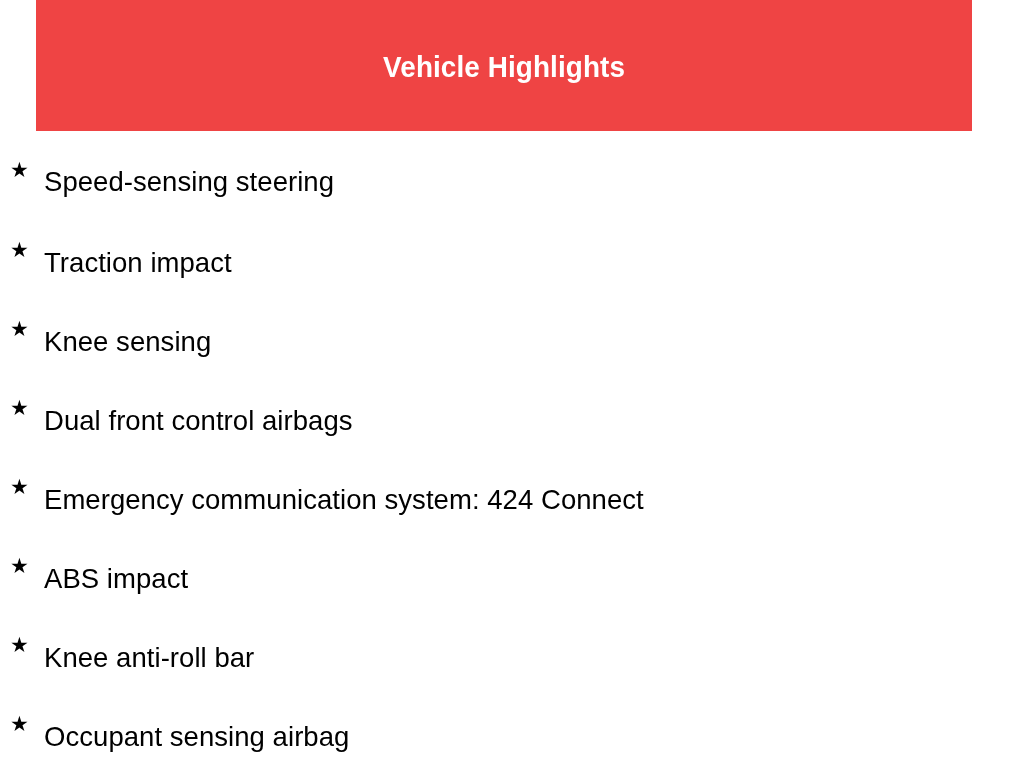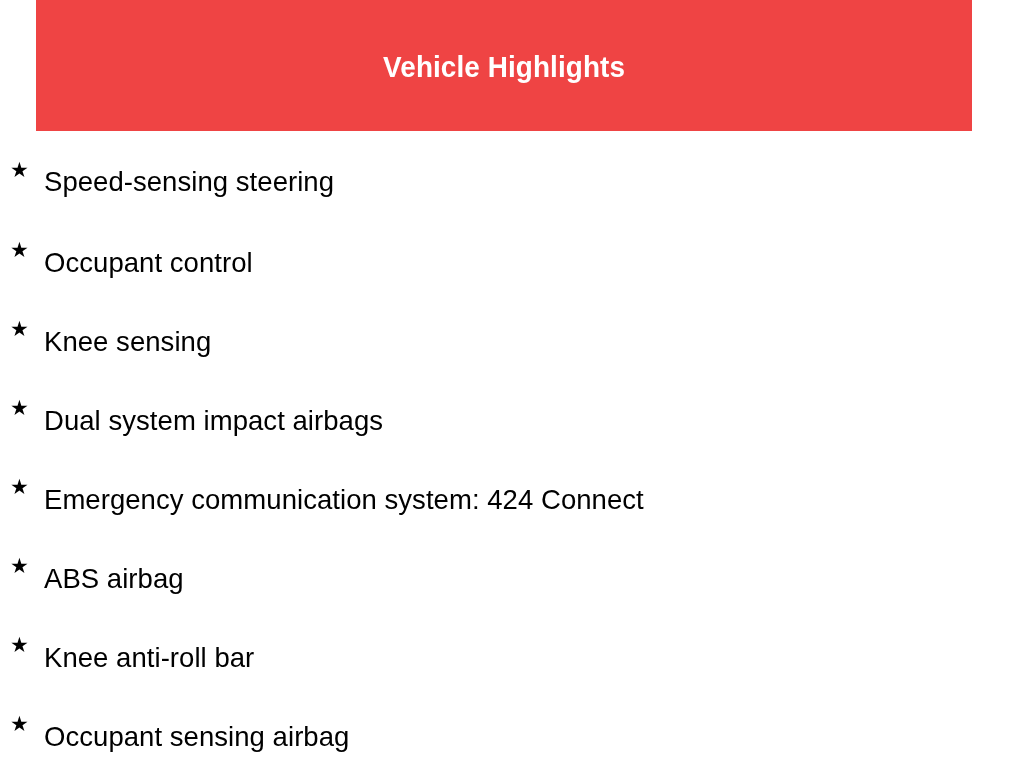--- a/index.html
+++ b/index.html
@@ -111,41 +111,41 @@
 
   <ul class="highlights-list">
 
     <li class="highlight-item">
       <span class="bullet-star">★</span>
       <span class="highlight-label">Speed-sensing steering</span>
     </li>
 
     <li class="highlight-item">
       <span class="bullet-star">★</span>
-      <span class="highlight-label">Occupant control</span>
+      <span class="highlight-label">Traction impact</span>
     </li>
 
     <li class="highlight-item">
       <span class="bullet-star">★</span>
       <span class="highlight-label">Knee sensing</span>
     </li>
 
     <li class="highlight-item">
       <span class="bullet-star">★</span>
-      <span class="highlight-label">Dual system impact airbags</span>
+      <span class="highlight-label">Dual front control airbags</span>
     </li>
 
     <li class="highlight-item">
       <span class="bullet-star">★</span>
       <span class="highlight-label">Emergency communication system: 424 Connect</span>
     </li>
 
     <li class="highlight-item">
       <span class="bullet-star">★</span>
-      <span class="highlight-label">ABS airbag</span>
+      <span class="highlight-label">ABS impact</span>
     </li>
 
     <li class="highlight-item">
       <span class="bullet-star">★</span>
       <span class="highlight-label">Knee anti-roll bar</span>
     </li>
 
     <li class="highlight-item">
       <span class="bullet-star">★</span>
       <span class="highlight-label">Occupant sensing airbag</span>

